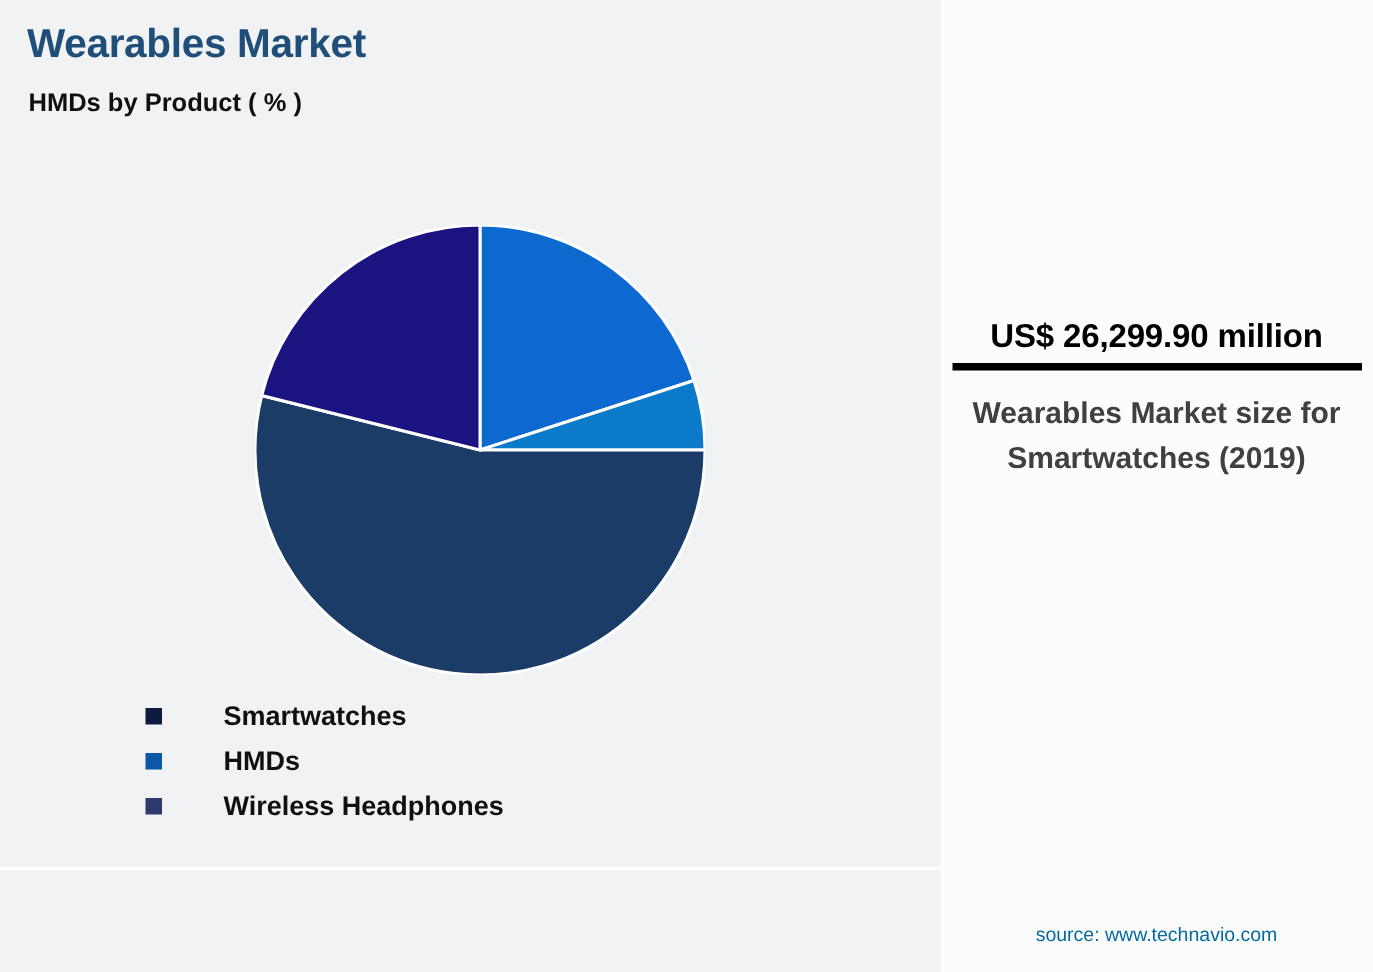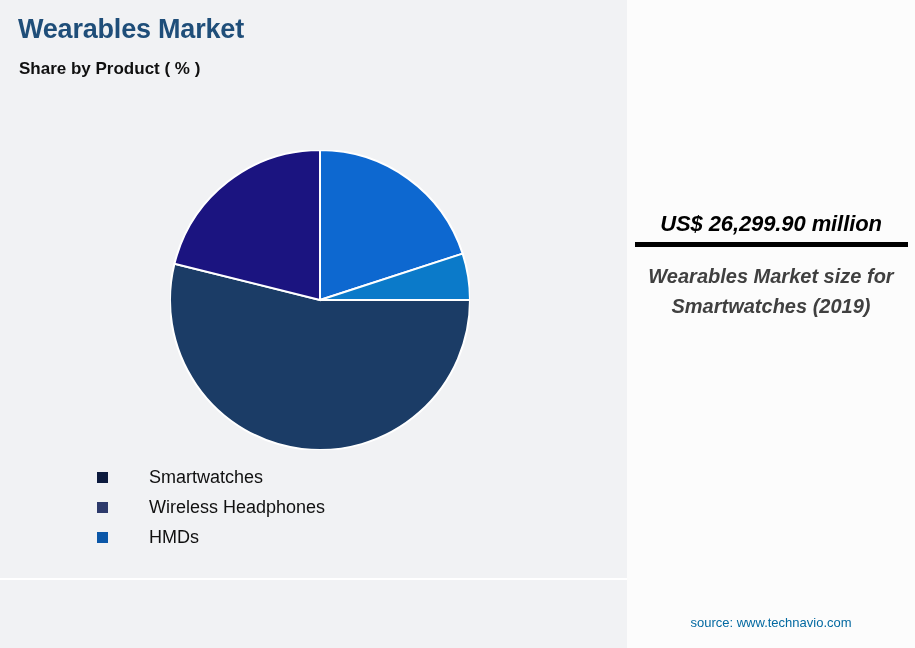--- a/index.html
+++ b/index.html
@@ -90,38 +90,38 @@
     width: 11px;
     height: 11px;
     flex: 0 0 auto;
   }
   .legend-label {
     margin-left: 41px;
     font-size: 18px;
     color: #101010;
     white-space: nowrap;
     line-height: 1;
+    font-weight: bold;
   }
 
   
   #right-panel {
     position: absolute;
     left: 627px;
     top: 0;
     width: 288px;
     height: 648px;
     background: #fcfcfc;
   }
   #callout {
     position: absolute;
     left: 627px;
     top: 210px;
     width: 288px;
     text-align: center;
-    font-style: italic;
   }
   #callout-value {
     font-size: 22px;
     font-weight: bold;
     color: #000000;
     white-space: nowrap;
     line-height: 1.25;
     letter-spacing: -0.1px;
   }
   #callout-rule {
@@ -152,45 +152,45 @@
 </head>
 <body>
 
 <div id="stage">
 
   <div id="left-panel"></div>
   <div id="left-panel-lower"></div>
 
   <div id="chart-title">Wearables Market</div>
 
-  <div id="chart-subtitle">Share by Product ( % )</div>
+  <div id="chart-subtitle">HMDs by Product ( % )</div>
 
   <div id="pie-wrap">
     <svg id="pie-svg" viewBox="0 0 300 300">
       <g id="pie-slices">
           <path d="M 150 150 L 150.00 0.00 A 150 150 0 0 1 292.66 103.65 Z" fill="#0d68d0" stroke="#ffffff" stroke-width="2"></path>
           <path d="M 150 150 L 292.66 103.65 A 150 150 0 0 1 300.00 150.00 Z" fill="#0b7ac9" stroke="#ffffff" stroke-width="2"></path>
           <path d="M 150 150 L 300.00 150.00 A 150 150 0 1 1 4.46 113.71 Z" fill="#1b3c66" stroke="#ffffff" stroke-width="2"></path>
           <path d="M 150 150 L 4.46 113.71 A 150 150 0 0 1 150.00 0.00 Z" fill="#1b1480" stroke="#ffffff" stroke-width="2"></path>
         </g>
     </svg>
   </div>
 
   <div id="legend">
       <div class="legend-row">
         <span class="legend-swatch" style="background: rgb(13, 27, 62);"></span>
         <span class="legend-label">Smartwatches</span>
       </div>
       <div class="legend-row">
+        <span class="legend-swatch" style="background: rgb(11, 87, 168);"></span>
+        <span class="legend-label">HMDs</span>
+      </div>
+      <div class="legend-row">
         <span class="legend-swatch" style="background: rgb(45, 58, 107);"></span>
         <span class="legend-label">Wireless Headphones</span>
-      </div>
-      <div class="legend-row">
-        <span class="legend-swatch" style="background: rgb(11, 87, 168);"></span>
-        <span class="legend-label">HMDs</span>
       </div>
     </div>
 
   <div id="right-panel"></div>
 
   <div id="callout">
     <div id="callout-value">US$ 26,299.90 million</div>
     <div id="callout-rule"></div>
     <div id="callout-desc">Wearables Market size for Smartwatches (2019)</div>
   </div>

